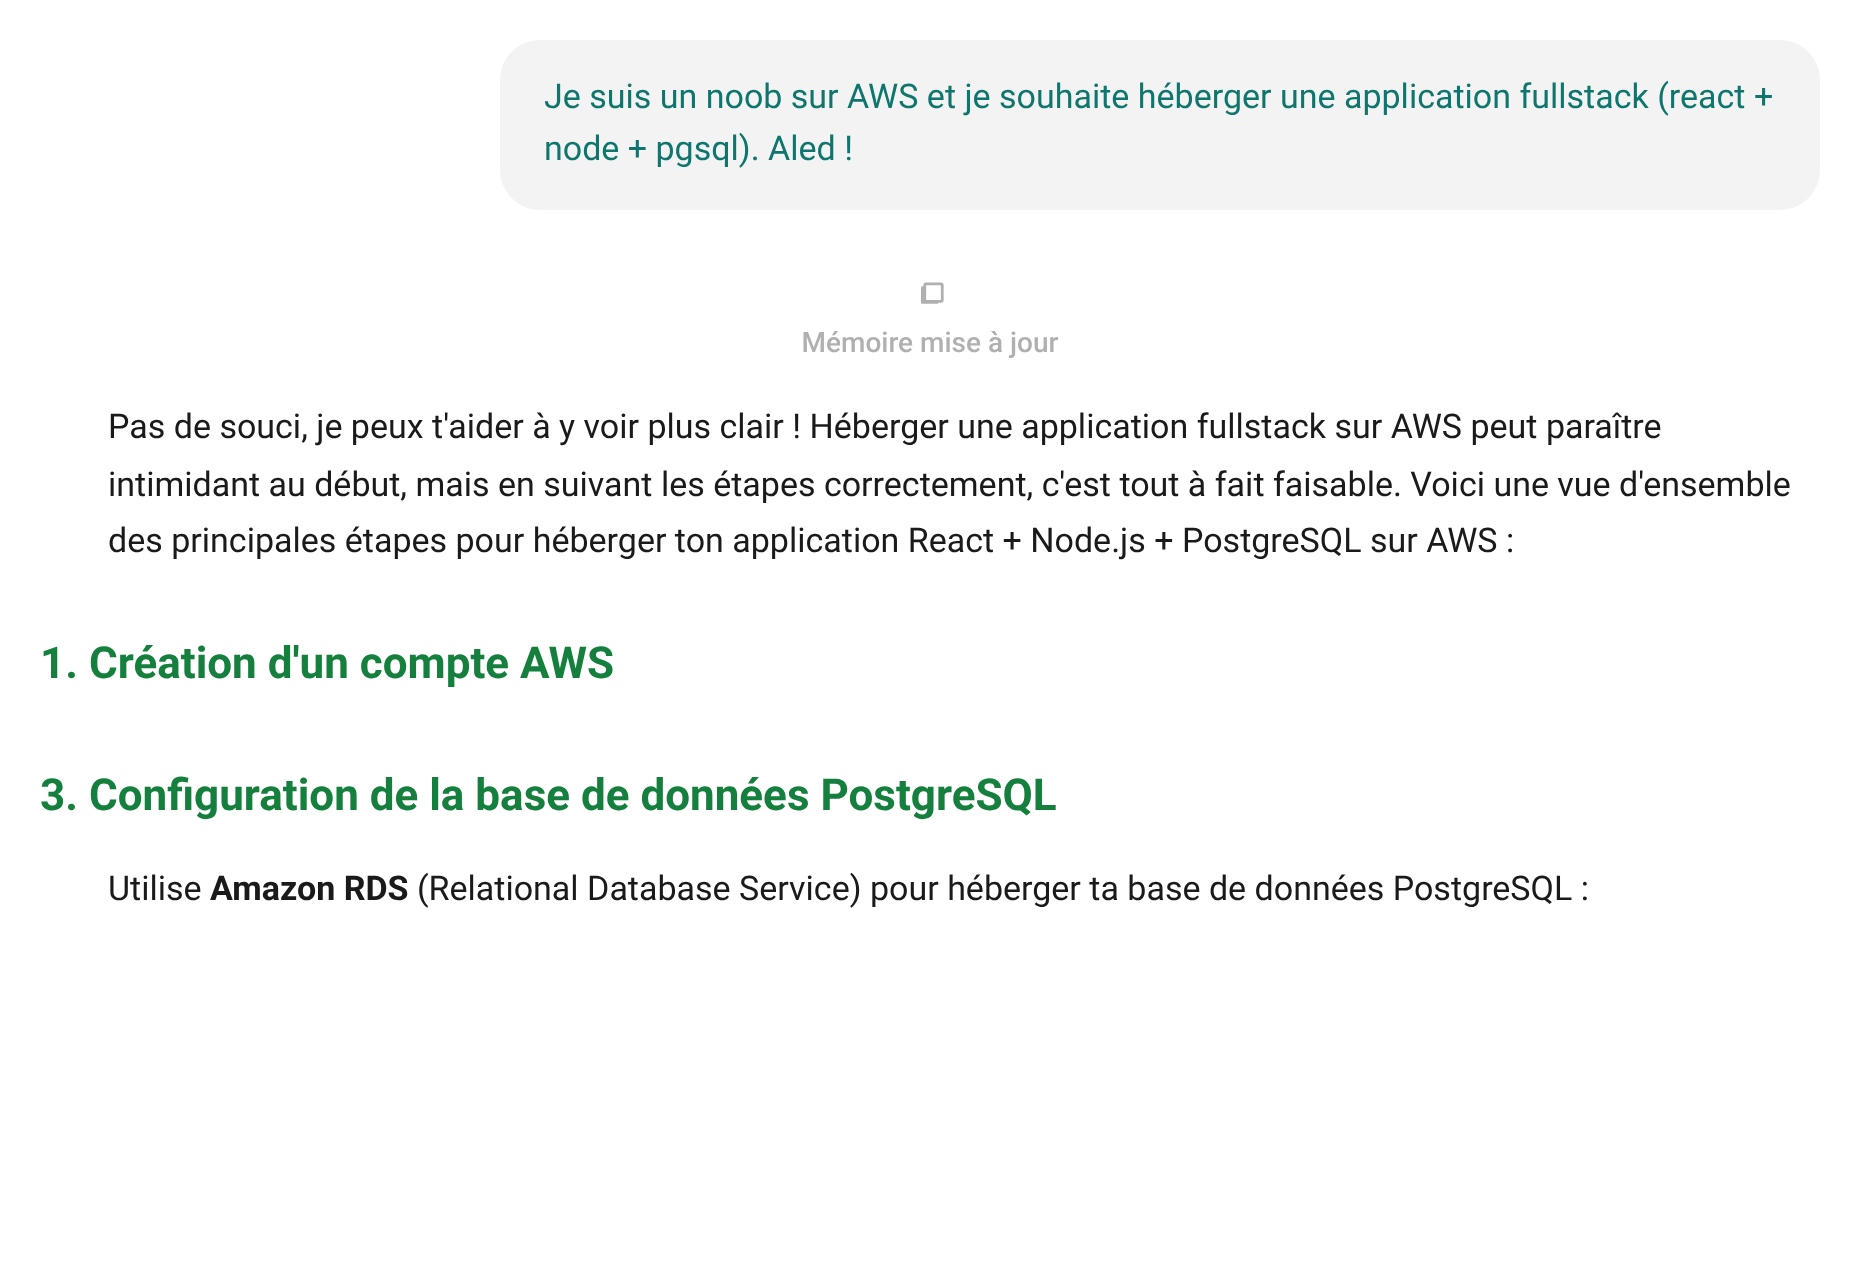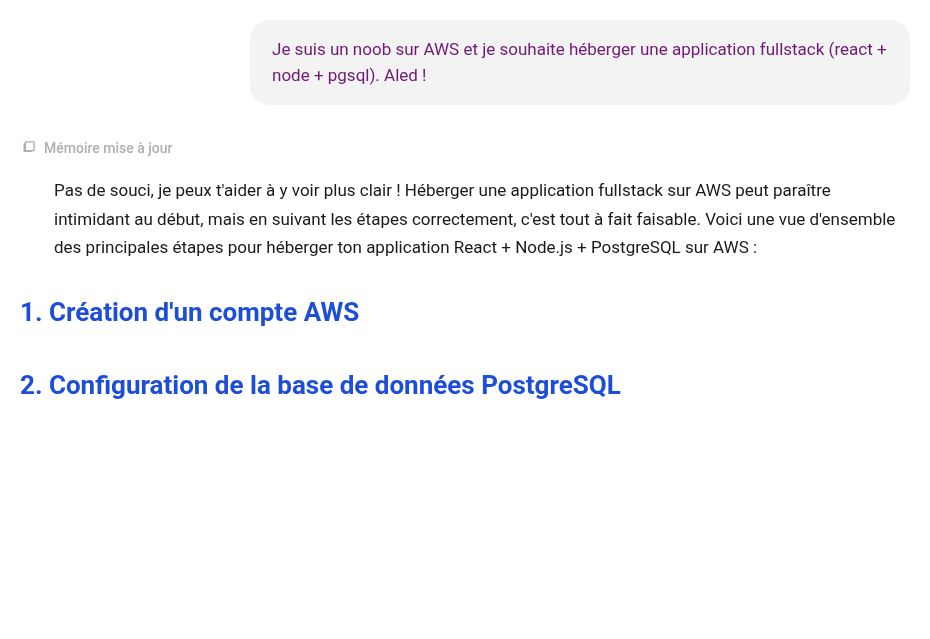--- a/index.html
+++ b/index.html
@@ -24,53 +24,54 @@
       justify-content: flex-end;
       margin-bottom: 35px;
     }
     .user-message {
       background: #f3f3f3;
       border-radius: 20px;
       padding: 16px 22px;
       max-width: 660px;
       font-size: 17px;
       line-height: 1.55;
-      color: #701a75;
+      color: #0f766e;
     }
     .memory-row {
       display: flex;
       align-items: center;
       gap: 8px;
       margin-bottom: 20px;
       color: #b0b0b0;
       font-size: 14px;
       font-weight: 500;
+      flex-direction: column;
     }
     .memory-icon {
       width: 16px;
       height: 16px;
       display: inline-flex;
       align-items: center;
       justify-content: center;
     }
     .assistant-body {
       font-size: 17px;
       line-height: 1.7;
       color: #1a1a1a;
     }
     .assistant-body p {
       margin-bottom: 12px;
       margin-left: 34px;
     }
     .assistant-body h2 {
-      font-size: 26px;
+      font-size: 22px;
       font-weight: 700;
       margin-top: 28px;
       margin-bottom: 14px;
-      color: #1d4ed8;
+      color: #15803d;
     }
     .assistant-body ul {
       list-style: disc;
       padding-left: 38px;
       margin-bottom: 10px;
     }
     .assistant-body li {
       margin-bottom: 12px;
       padding-left: 6px;
       line-height: 1.7;
@@ -98,16 +99,19 @@
       </svg>
     </span>
     <span>Mémoire mise à jour</span>
   </div>
 
   <div class="assistant-body">
     <p>Pas de souci, je peux t'aider à y voir plus clair ! Héberger une application fullstack sur AWS peut paraître intimidant au début, mais en suivant les étapes correctement, c'est tout à fait faisable. Voici une vue d'ensemble des principales étapes pour héberger ton application React + Node.js + PostgreSQL sur AWS :</p>
 
     <h2>1. Création d'un compte AWS</h2>
 
-    <h2>2. Configuration de la base de données PostgreSQL</h2>
+    <h2>3. Configuration de la base de données PostgreSQL</h2>
+    <p class="section2-para">
+      <span>Utilise </span><span class="bold">Amazon RDS</span><span> (Relational Database Service) pour héberger ta base de données PostgreSQL :</span>
+    </p>
   </div>
 
 </div>
 
 </body></html>

